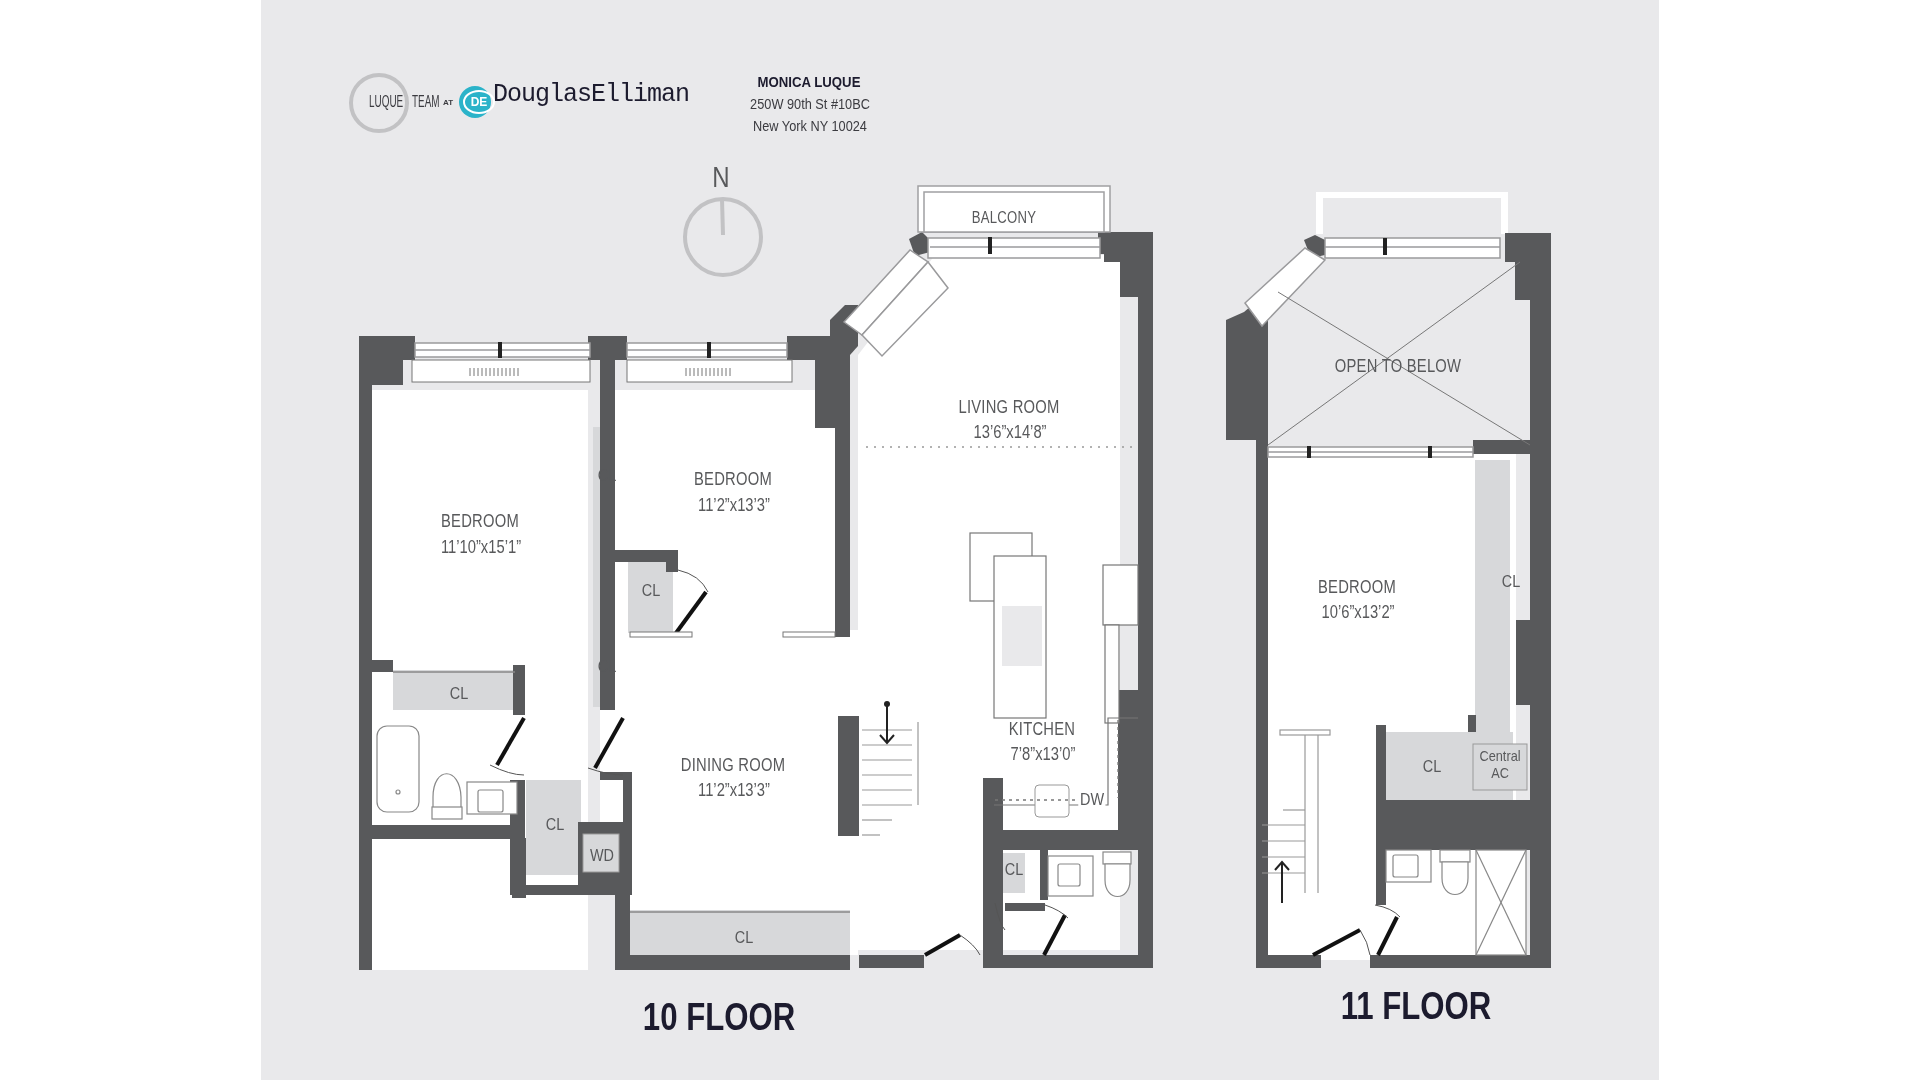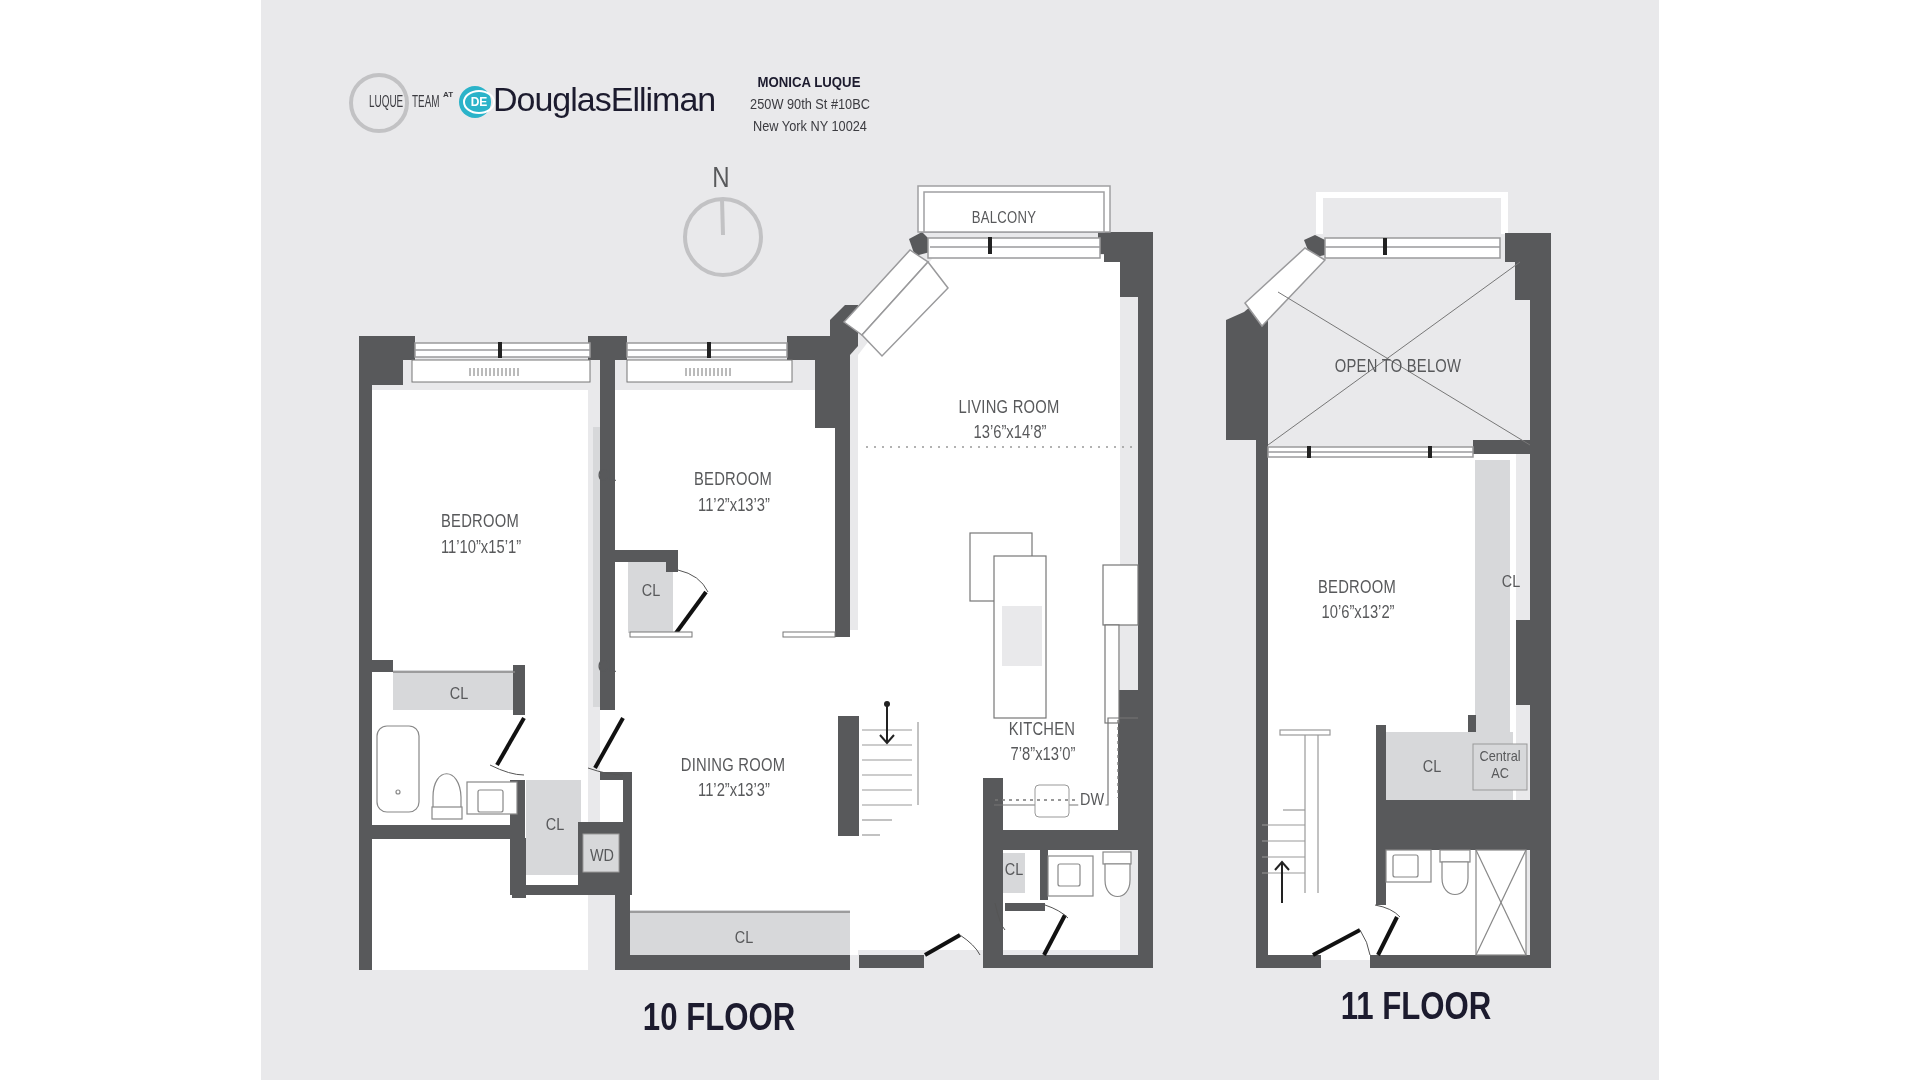--- a/index.html
+++ b/index.html
@@ -12,34 +12,34 @@
   .cl { font-size:17px; transform:translateX(-50%) scaleX(0.85); }
   .floor-label { position:absolute; font-weight:bold; font-size:38px; color:#1c1b2e; transform:translateX(-50%) scaleX(0.82); white-space:nowrap; }
   .hdr { position:absolute; text-align:center; white-space:nowrap; color:#3b3b40; }
   .hdr-name { font-weight:bold; font-size:15px; color:#1c1b2e; transform:translateX(-50%) scaleX(0.88); }
   .hdr-line { font-size:15px; transform:translateX(-50%) scaleX(0.85); }
   .logo-luque { position:absolute; left:349px; top:73px; width:60px; height:60px; border:4px solid #c2c2c4; border-radius:50%; box-sizing:border-box; }
   .logo-txt { position:absolute; font-size:16px; color:#3b3b40; transform:scaleX(0.62); transform-origin:left center; white-space:nowrap; }
   .logo-at { position:absolute; font-size:8px; color:#3b3b40; font-weight:bold; }
   .de-mark { position:absolute; left:459px; top:86px; width:32px; height:32px; border-radius:50%; background:#2bb3c9; }
   .de-inner { position:absolute; left:4px; top:4px; width:32px; height:24px; border-radius:50%; border:2px solid #ffffff; box-sizing:border-box; color:#fff; font-size:12px; font-weight:bold; text-align:center; line-height:20px; }
-  .de-word { position:absolute; left:493px; top:80px; font-family:Liberation Sans, sans-serif; font-size:34px; color:#1c1b2e; letter-spacing:-1px; white-space:nowrap; }
+  .de-word { position:absolute; left:493px; top:80px; font-family:Liberation Mono, monospace; font-size:25px; color:#1c1b2e; letter-spacing:-1px; white-space:nowrap; }
   .compass-n { position:absolute; left:710px; top:160px; font-size:30px; color:#58595b; transform:scaleX(0.8); }
   .watermark { position:absolute; font-size:96px; color:#e6e6e8; font-family:"Liberation Sans", sans-serif; transform:scaleX(0.55); transform-origin:left top; white-space:nowrap; letter-spacing:4px; }
 </style>
 </head>
 <body>
 
 <div class="panel"></div>
 
 <div>
   <div class="logo-luque"></div>
   <div class="logo-txt" style="left:369px;top:93px;">LUQUE</div>
   <div class="logo-txt" style="left:412px;top:93px;">TEAM</div>
-  <div class="logo-at" style="left:443px;top:90px;">AT</div>
+  <div class="logo-at" style="left:443px;top:98px;">AT</div>
 </div>
 <div>
   <div class="de-mark">
     <div class="de-inner">DE</div>
   </div>
   <div class="de-word">DouglasElliman</div>
 </div>
 
 <div class="hdr hdr-name" style="left:809px;top:73px;">MONICA LUQUE</div>
 <div class="hdr hdr-line" style="left:810px;top:95px;">250W 90th St #10BC</div>

